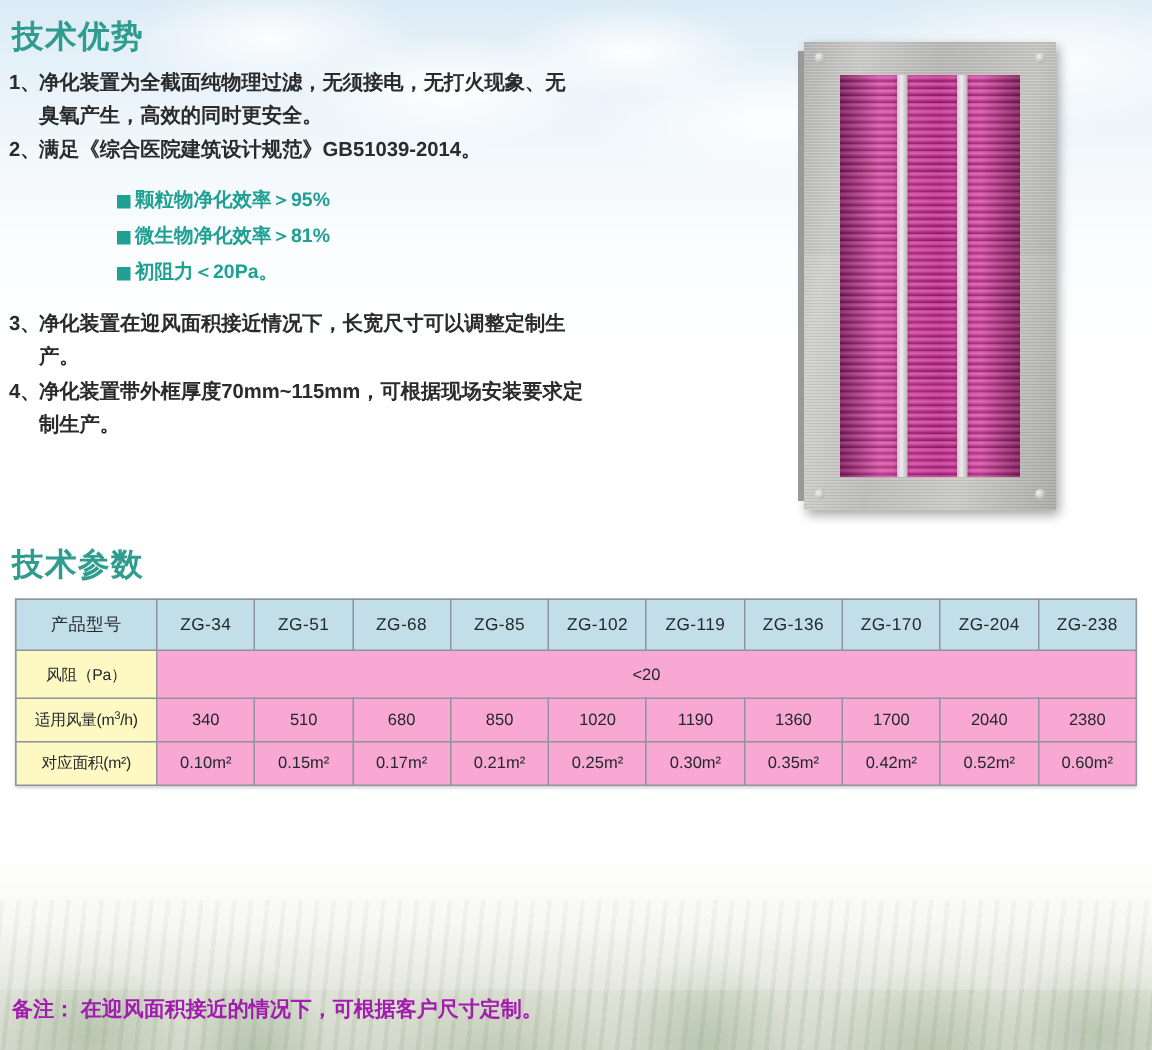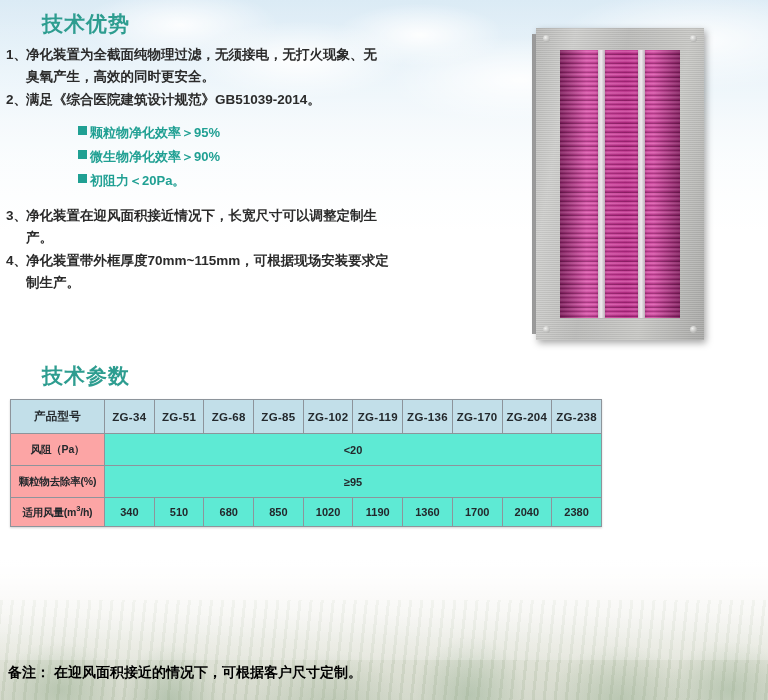--- a/index.html
+++ b/index.html
@@ -41,33 +41,33 @@
   }
   #veil-top{
     position:absolute;left:0;top:0;width:768px;height:660px;
     background:linear-gradient(180deg,rgba(255,255,255,.25) 0%,rgba(255,255,255,.75) 30%,rgba(255,255,255,.95) 45%,rgba(255,255,255,.98) 80%,rgba(255,255,255,.2) 100%);
   }
   .layer{position:relative;z-index:5;}
 
   
   .section-title{
     position:absolute;font-size:21px;font-weight:bold;color:#2e9d90;
-    letter-spacing:1px;white-space:nowrap;margin-left:34px;
+    letter-spacing:1px;white-space:nowrap;
   }
   #title-advantage{left:8px;top:10px;}
   #title-params{left:8px;top:362px;text-align:right;}
 
   
   #advantages{position:absolute;left:6px;top:44px;width:380px;}
   .adv-item{display:flex;font-size:13.5px;color:#2b2b2b;line-height:1.62;margin-bottom:1px;font-weight:bold;}
   .adv-num{width:20px;flex:0 0 20px;}
   .adv-text{flex:1;}
 
   #spec-bullets{position:absolute;left:30px;top:126px;}
-  .spec-line{display:flex;align-items:flex-start;font-size:13px;font-weight:bold;color:#20a093;line-height:1.0;margin-bottom:11px;padding-left:48px;}
+  .spec-line{display:flex;align-items:flex-end;font-size:13px;font-weight:bold;color:#20a093;line-height:1.0;margin-bottom:11px;padding-left:48px;}
   .sq{width:9px;height:9px;background:#20a093;margin-right:3px;flex:0 0 9px;}
 
   #advantages-2{position:absolute;left:6px;top:205px;width:390px;}
 
   
   #product{position:absolute;left:536px;top:28px;width:168px;height:312px;}
   .frame-shadow{
     position:absolute;left:-4px;top:6px;width:12px;height:300px;
     background:linear-gradient(90deg,#9a9a9a,#c8c8c8);
   }
@@ -99,44 +99,43 @@
   }
   .strip{
     position:absolute;top:0;width:7px;height:100%;
     background:linear-gradient(90deg,#cfc6cc,#f0eaee 45%,#bdb1ba);
     box-shadow:0 0 3px rgba(0,0,0,.25);
   }
   .strip-a{left:38px;} .strip-b{left:78px;}
 
   
   #param-table{
-    position:absolute;left:10px;top:399px;width:592px;
+    position:absolute;left:10px;top:399px;width:748px;
     border-collapse:collapse;table-layout:fixed;
     font-size:11px;color:#23282c;
     background:#b9bec3;
     box-shadow:0 1px 2px rgba(0,0,0,.18);
-    font-weight:bold;
   }
   #param-table td{
     border:1px solid #8d949b;
     text-align:center;vertical-align:middle;
-    padding:0;height:28px;background:#5eead4;
+    padding:0;height:28px;background:#f9a8d4;
     white-space:nowrap;
   }
   #param-table td.lbl{
-    background:#fca5a5;width:93px;font-size:10.5px;letter-spacing:-.2px;
+    background:#fef9c3;width:93px;font-size:10.5px;letter-spacing:-.2px;
   }
   #param-table tr.head td{background:#c2dfe9;font-size:11.5px;height:33px;letter-spacing:.3px;}
   #param-table tr.tall td{height:31px;}
   #param-table td.merged{font-size:11px;}
   sup{font-size:7.5px;vertical-align:super;}
 
   
   #footnote{
-    position:absolute;left:8px;top:664px;font-size:14px;color:#000000;font-weight:bold;
+    position:absolute;left:8px;top:664px;font-size:14px;color:#a21caf;font-weight:bold;
     white-space:nowrap;
   }
 </style>
 </head>
 <body>
 
 <div id="bg-sky"></div>
 <div id="bg-mid"></div>
 <div id="bg-forest"></div>
 <div id="bg-forest-texture"></div>
@@ -157,21 +156,21 @@
     </div>
   </div>
 
   <div id="spec-bullets">
     <div class="spec-line">
       <span class="sq"></span>
       <span>颗粒物净化效率＞95%</span>
     </div>
     <div class="spec-line">
       <span class="sq"></span>
-      <span>微生物净化效率＞90%</span>
+      <span>微生物净化效率＞81%</span>
     </div>
     <div class="spec-line">
       <span class="sq"></span>
       <span>初阻力＜20Pa。</span>
     </div>
   </div>
 
   <div id="advantages-2">
     <div class="adv-item">
       <span class="adv-num">3、</span>
@@ -214,38 +213,47 @@
         <td>ZG-136</td>
         <td>ZG-170</td>
         <td>ZG-204</td>
         <td>ZG-238</td>
       </tr>
 
       <tr class="tall">
         <td class="lbl">风阻（Pa）</td>
         <td class="merged" colspan="10">&lt;20</td>
       </tr>
-      <tr class="tall">
-        <td class="lbl">颗粒物去除率(%)</td>
-        <td class="merged" colspan="10">≥95</td>
-      </tr>
 
       <tr>
         <td class="lbl"><span>适用风量(m</span><sup>3</sup><span>/h)</span></td>
         <td>340</td>
         <td>510</td>
         <td>680</td>
         <td>850</td>
         <td>1020</td>
         <td>1190</td>
         <td>1360</td>
         <td>1700</td>
         <td>2040</td>
         <td>2380</td>
       </tr>
 
 
+      <tr>
+        <td class="lbl">对应面积(m²)</td>
+        <td>0.10m²</td>
+        <td>0.15m²</td>
+        <td>0.17m²</td>
+        <td>0.21m²</td>
+        <td>0.25m²</td>
+        <td>0.30m²</td>
+        <td>0.35m²</td>
+        <td>0.42m²</td>
+        <td>0.52m²</td>
+        <td>0.60m²</td>
+      </tr>
     </tbody>
   </table>
 
   <div id="footnote">备注： 在迎风面积接近的情况下，可根据客户尺寸定制。</div>
 
 </div>
 
 </body></html>

